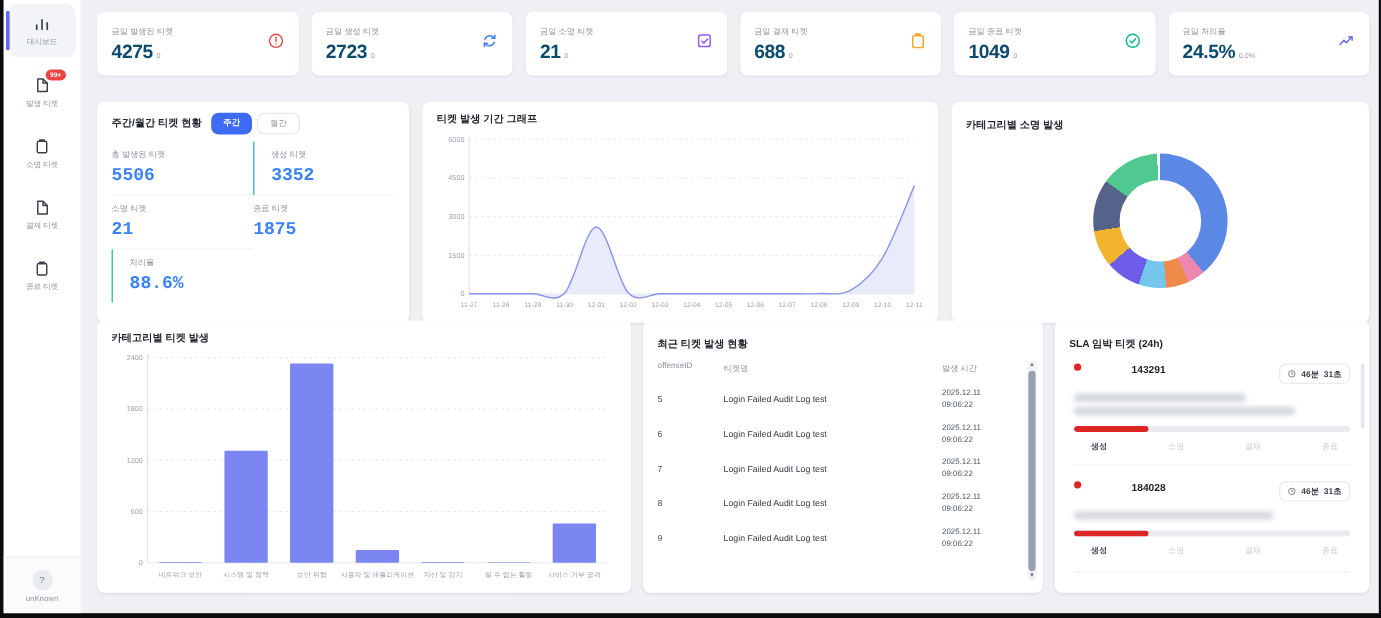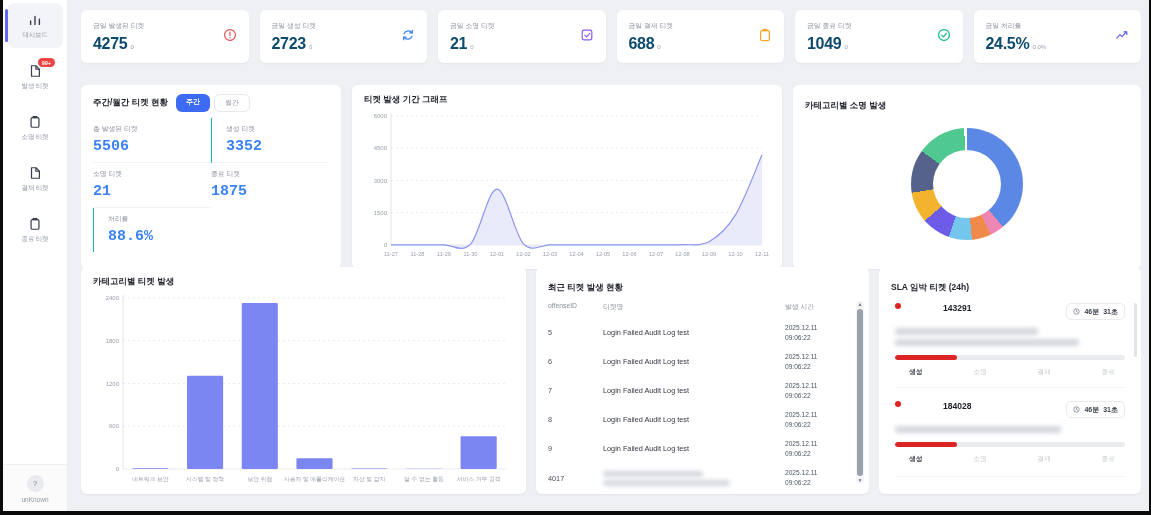--- a/index.html
+++ b/index.html
@@ -343,28 +343,20 @@
           <div class="trow">
               <span class="tid">8</span>
               <span>Login Failed Audit Log test</span>
               <span class="ttime"><span>2025.12.11</span><br><span>09:06:22</span></span>
             </div>
           <div class="trow">
               <span class="tid">9</span>
               <span>Login Failed Audit Log test</span>
               <span class="ttime"><span>2025.12.11</span><br><span>09:06:22</span></span>
             </div>
-          <div class="trow">
-              <span class="tid">4017</span>
-            <span>
-                <span class="blur" style="display:block;height:6px;width:55%;margin-bottom:3px;"></span>
-                <span class="blur" style="display:block;height:6px;width:70%;"></span>
-              </span>
-            <span class="ttime"><span>2025.12.11</span><br><span>09:06:22</span></span>
-            </div>
           <div class="scroll">
               <span class="arr">▲</span>
               <span class="thumb"></span>
               <span class="arr">▼</span>
             </div>
         </div>
 
         <div class="panel slapane">
           <span class="ptitle">SLA 임박 티켓 (24h)</span>
           <div class="sla-scroll"></div>

